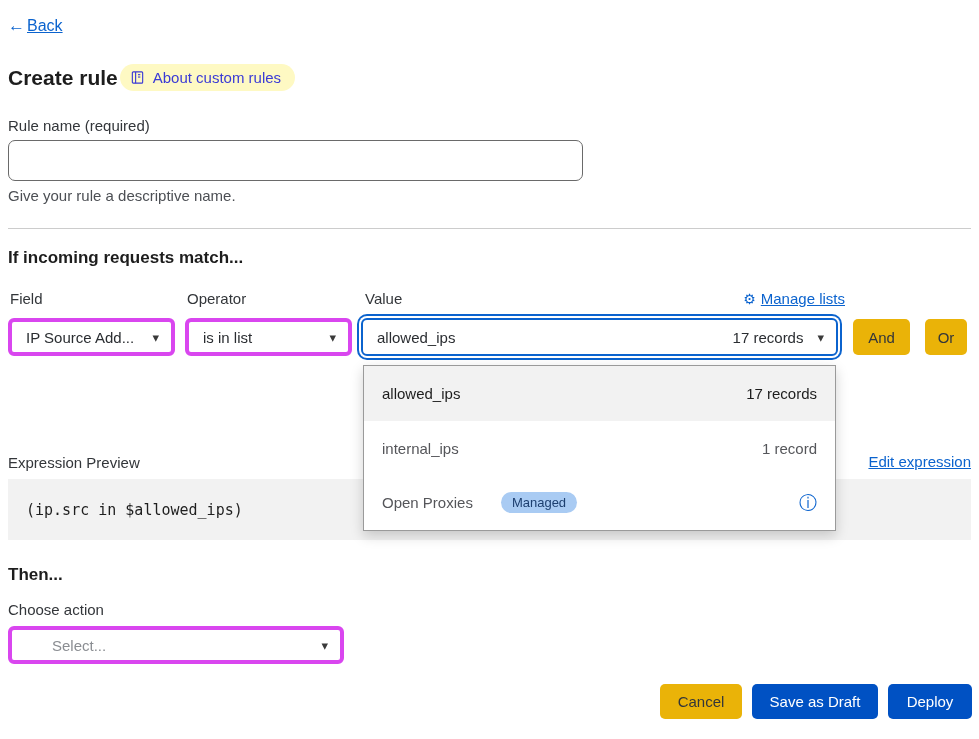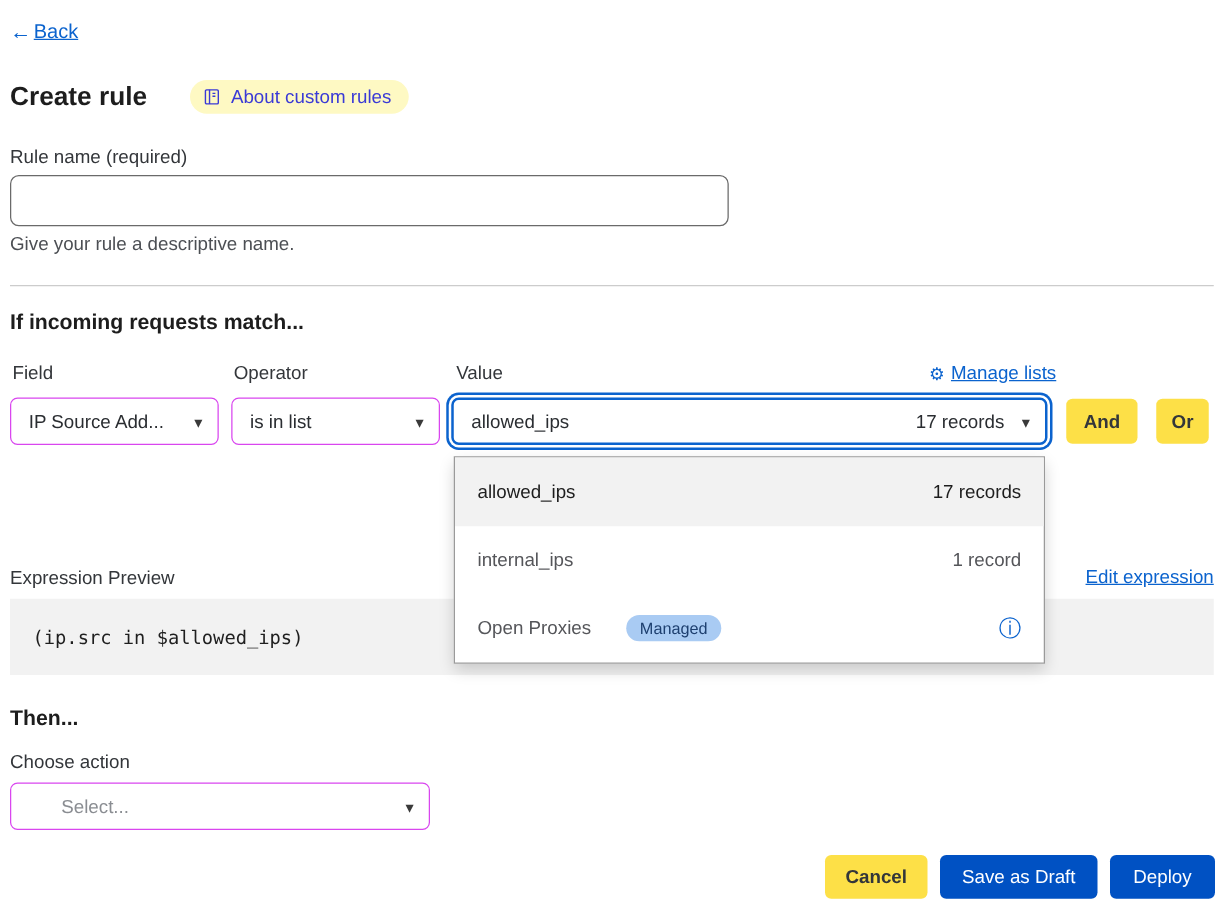--- a/index.html
+++ b/index.html
@@ -7,58 +7,58 @@
   body { font-family:"Liberation Sans", sans-serif; color:#1f1f1f; }
   .page { position:relative; width:979px; height:739px; background:#fff; overflow:hidden; }
 
   
   .back-link { position:absolute; left:8px; top:16px; display:inline-flex; align-items:center; gap:2px;
     color:#0b63ce; font-size:16px; cursor:pointer; text-decoration:none; }
   .back-link .arrow { font-size:17px; text-decoration:none; }
   .back-link .back-text { text-decoration:underline; }
 
   
-  .header-row { position:absolute; left:8px; top:64px; display:flex; align-items:center; gap:34px; }
+  .header-row { position:absolute; left:8px; top:64px; display:flex; align-items:center; gap:2px; }
   .page-title { font-size:21px; font-weight:bold; color:#1d1d1d; }
   .about-badge { display:inline-flex; align-items:center; gap:8px; background:#fef9c3; border-radius:14px;
     padding:5px 14px 5px 10px; color:#3a3ad6; font-size:15px; cursor:pointer; }
   .about-badge svg { display:block; }
 
   
   .field-label { position:absolute; font-size:15px; color:#33363a; }
   .rule-name-input { position:absolute; left:8px; top:140px; width:575px; height:41px;
     border:1px solid #6a6a6a; border-radius:7px; font-size:15px; padding:0 12px;
     font-family:"Liberation Sans", sans-serif; outline:none; }
   .helper-text { position:absolute; left:8px; top:187px; font-size:15px; color:#4c4f54; }
 
   .divider { position:absolute; left:8px; top:228px; width:963px; height:1px; background:#cccccc; }
 
   .section-heading { position:absolute; left:8px; font-size:17px; font-weight:bold; color:#1d1d1d; }
 
   
-  .select { position:absolute; height:38px; border:1px solid #d946ef; border-radius:6px; background:#fff;
+  .select { position:absolute; height:38px; border:4px solid #d946ef; border-radius:6px; background:#fff;
     display:flex; align-items:center; justify-content:space-between; padding:0 12px 0 14px;
     font-size:15px; color:#2a2d31; cursor:pointer; }
   .caret { font-size:13px; color:#3a3a3a; line-height:1; }
   .select-field    { left:8px;   top:318px; width:167px; }
   .select-operator { left:185px; top:318px; width:167px; }
   .select-value    { left:361px; top:318px; width:477px; border:2px solid #0b63ce;
     box-shadow:0 0 0 2px #fff, 0 0 0 4px #0b63ce; }
   .select-value .right-part { display:flex; align-items:center; gap:14px; color:#2a2d31; }
   .select-action   { left:8px; top:626px; width:336px; height:38px;padding-left:40px; }
   .select-action .placeholder { color:#8a8d92; }
 
   .manage-lists { position:absolute; right:134px; top:290px; display:inline-flex; align-items:center; gap:5px;
     color:#0b63ce; font-size:15px; cursor:pointer; }
   .manage-lists .gear { font-size:14px; text-decoration:none; }
   .manage-lists .link-text { text-decoration:underline; }
 
   .btn { position:absolute; border:none; border-radius:5px; font-size:15px; cursor:pointer;
     font-family:"Liberation Sans", sans-serif; display:flex; align-items:center; justify-content:center; }
-  .btn-gray { background:#fde047; color:#33363a;font-weight:bold; }
+  .btn-gray { background:#eab308; color:#33363a; }
   .btn-blue { background:#0051c3; color:#ffffff; }
   .btn-and { left:853px; top:319px; width:57px; height:36px; }
   .btn-or  { left:925px; top:319px; width:42px; height:36px; }
 
   
   .dropdown-panel { position:absolute; left:363px; top:365px; width:473px; height:166px; background:#fff;
     border:1px solid #9a9a9a; box-shadow:0 5px 12px rgba(0,0,0,0.18); z-index:5;
     display:flex; flex-direction:column; }
   .dropdown-row { flex:1; display:flex; align-items:center; justify-content:space-between;
     padding:0 18px; font-size:15px; color:#55565a; cursor:pointer; }

